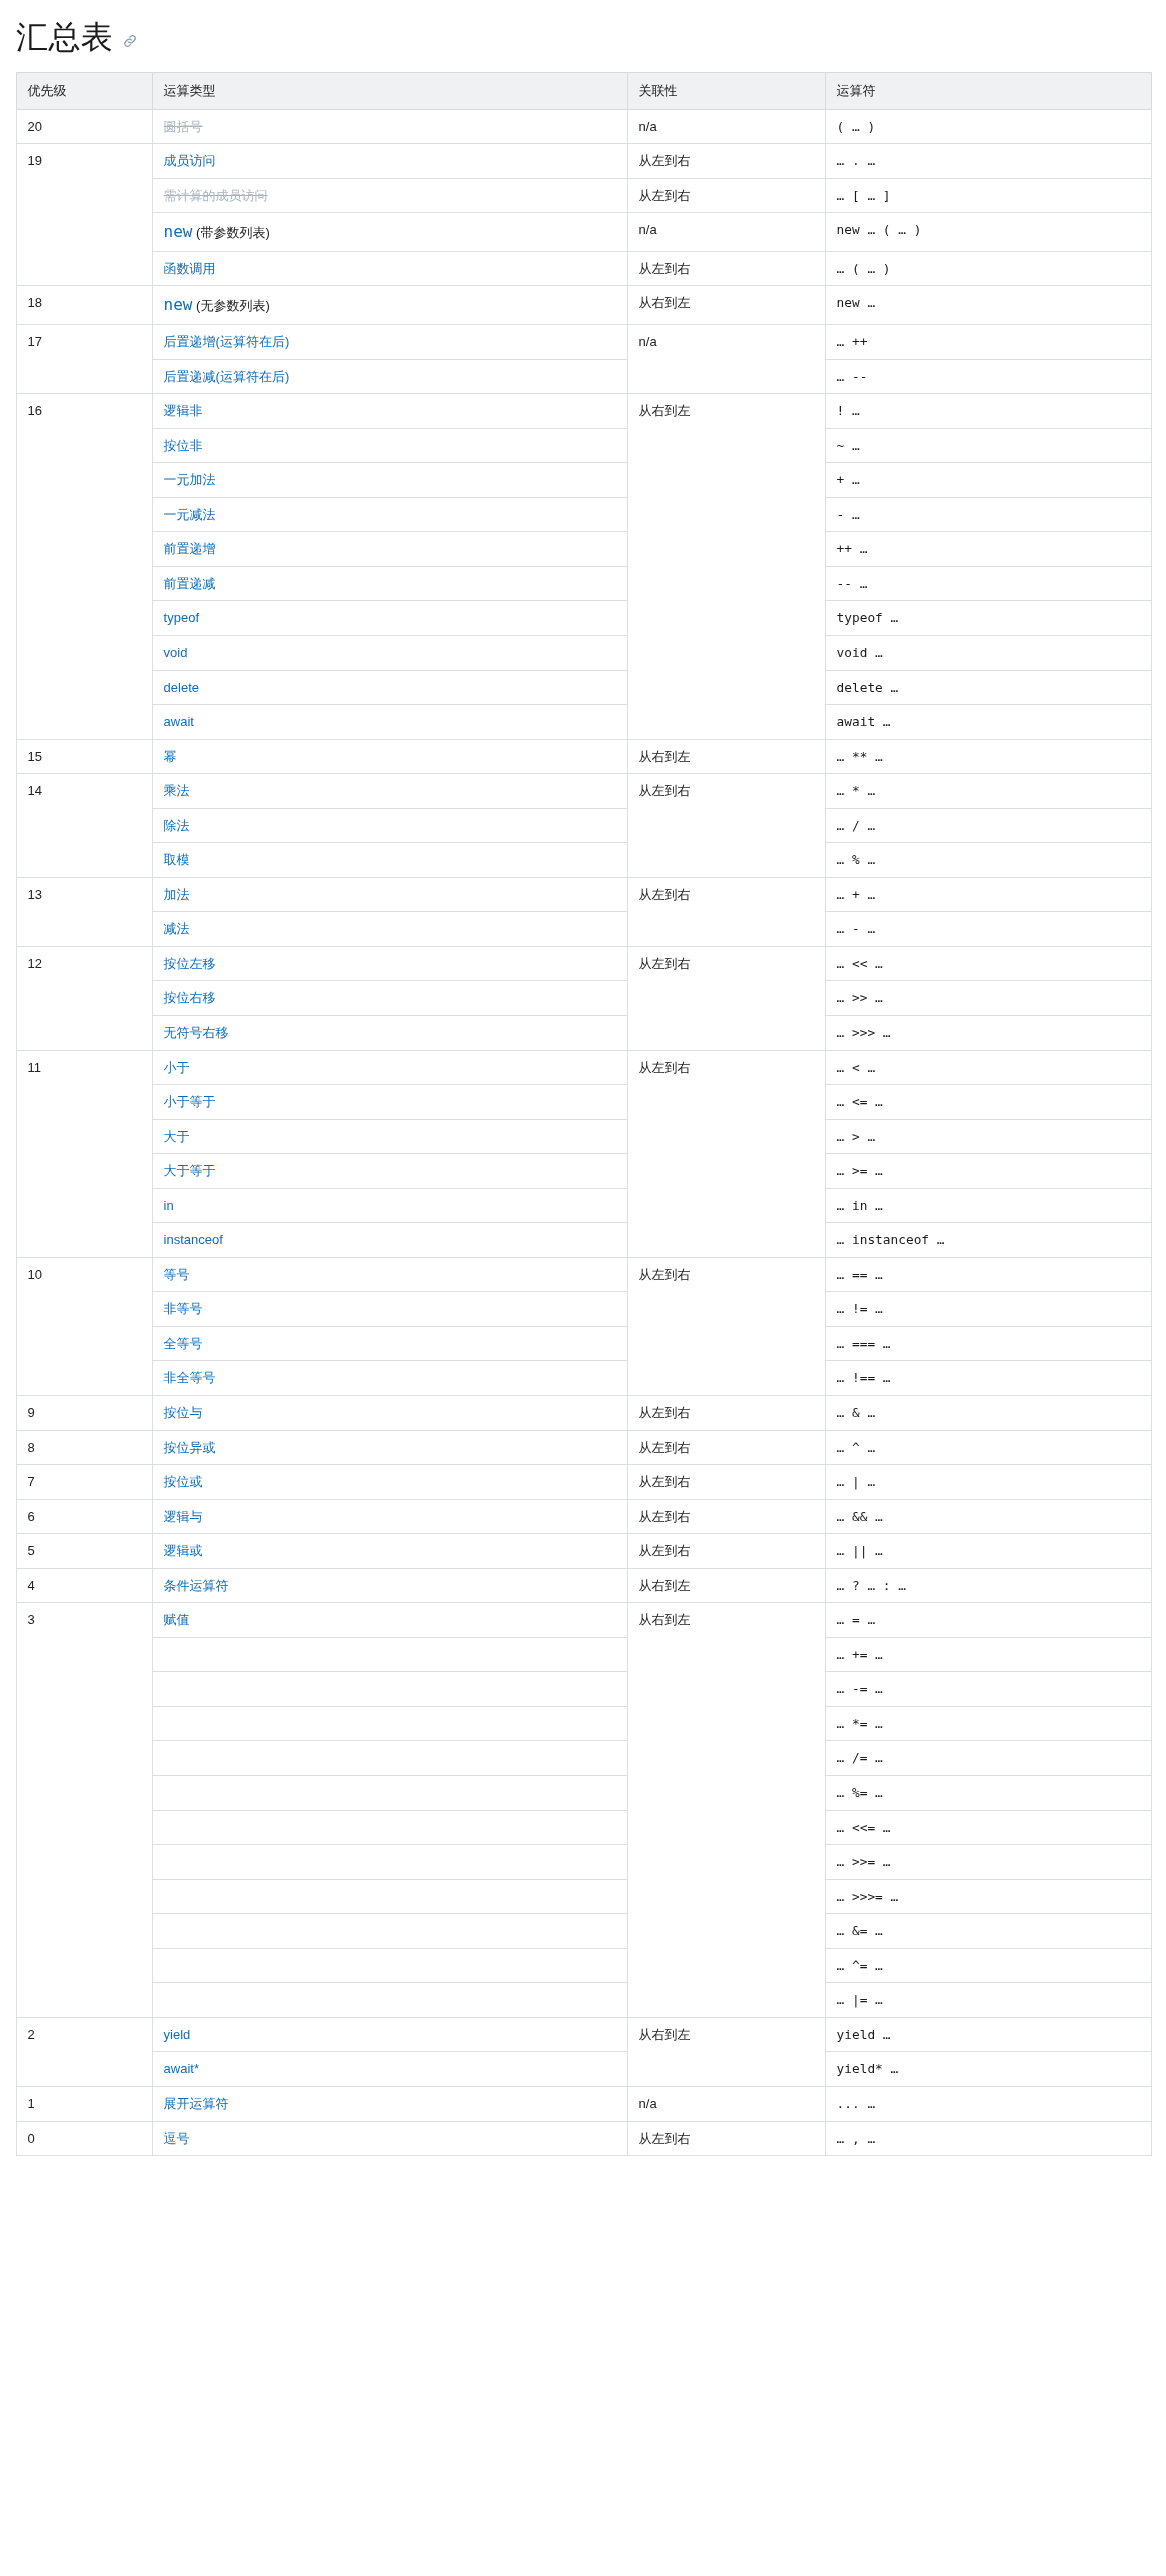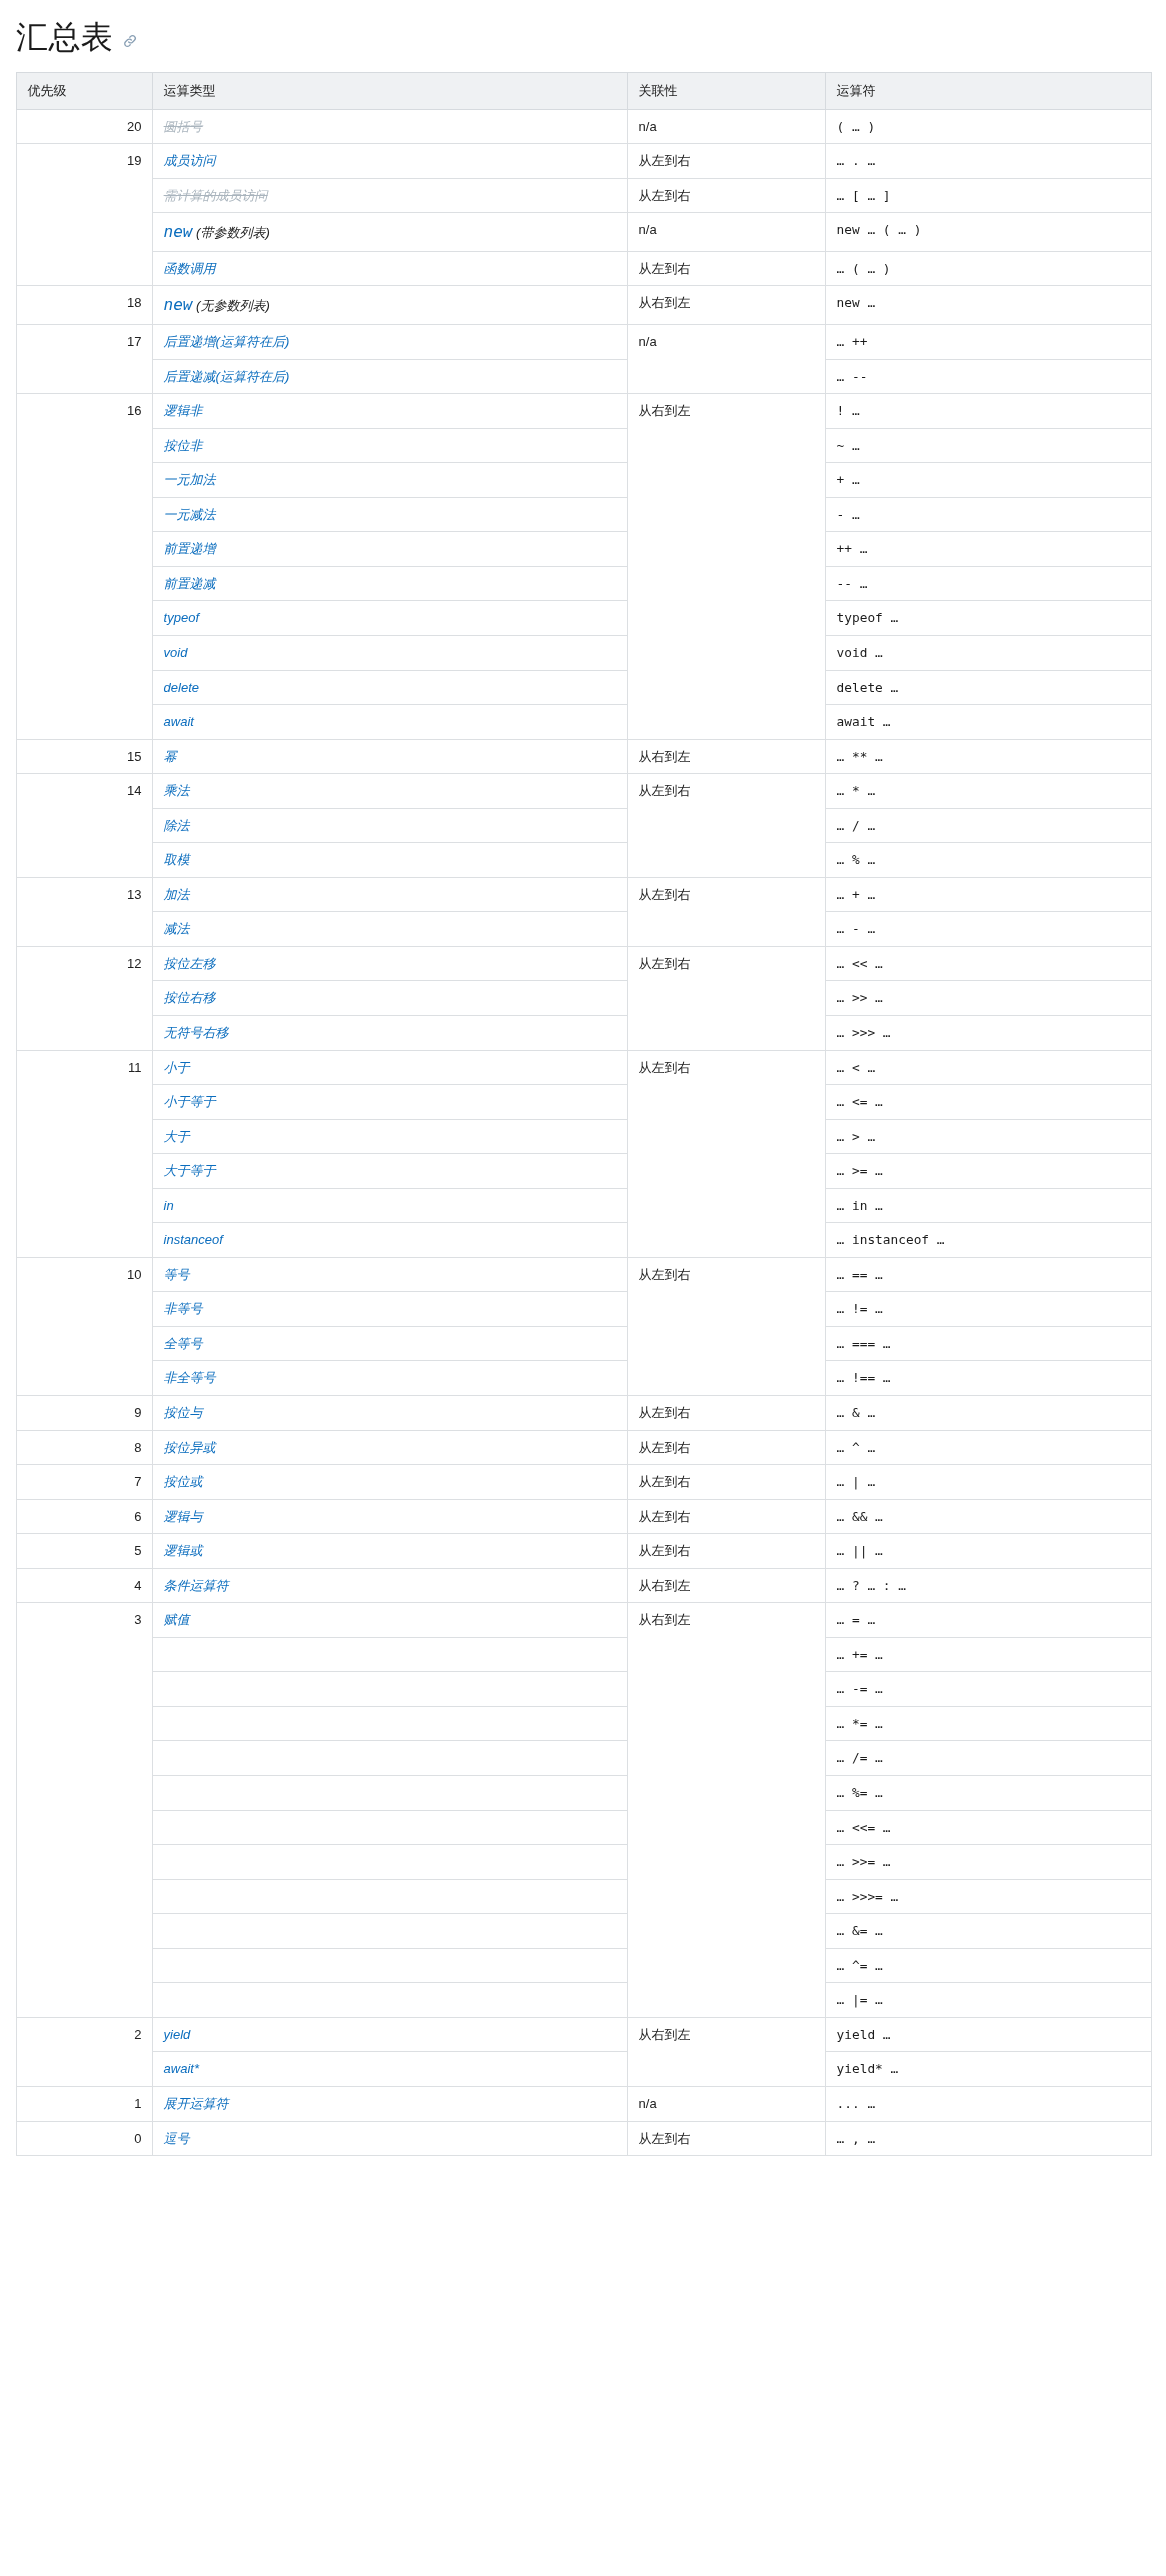--- a/index.html
+++ b/index.html
@@ -63,25 +63,24 @@
   }
   table.op-table td {
     border: 0.9px solid #dcdfe2;
     padding: 8px 10.6px;
     vertical-align: top;
     color: #212121;
     background: #ffffff;
     font-size: 13px;
     line-height: 1.35;
   }
-  td.prec-cell { color: #212121; text-align: right; }
+  td.prec-cell { color: #212121; }
   .op-link {
     color: #0b6dbe;
     text-decoration: none;
-    font-style: italic;
   }
   .op-link.deprecated {
     color: #a9b4bd;
     text-decoration: line-through;
   }
   .op-link .kw {
     font-family: "DejaVu Sans Mono", monospace;
     font-size: 16px;
   }
   .op-link .plain {

